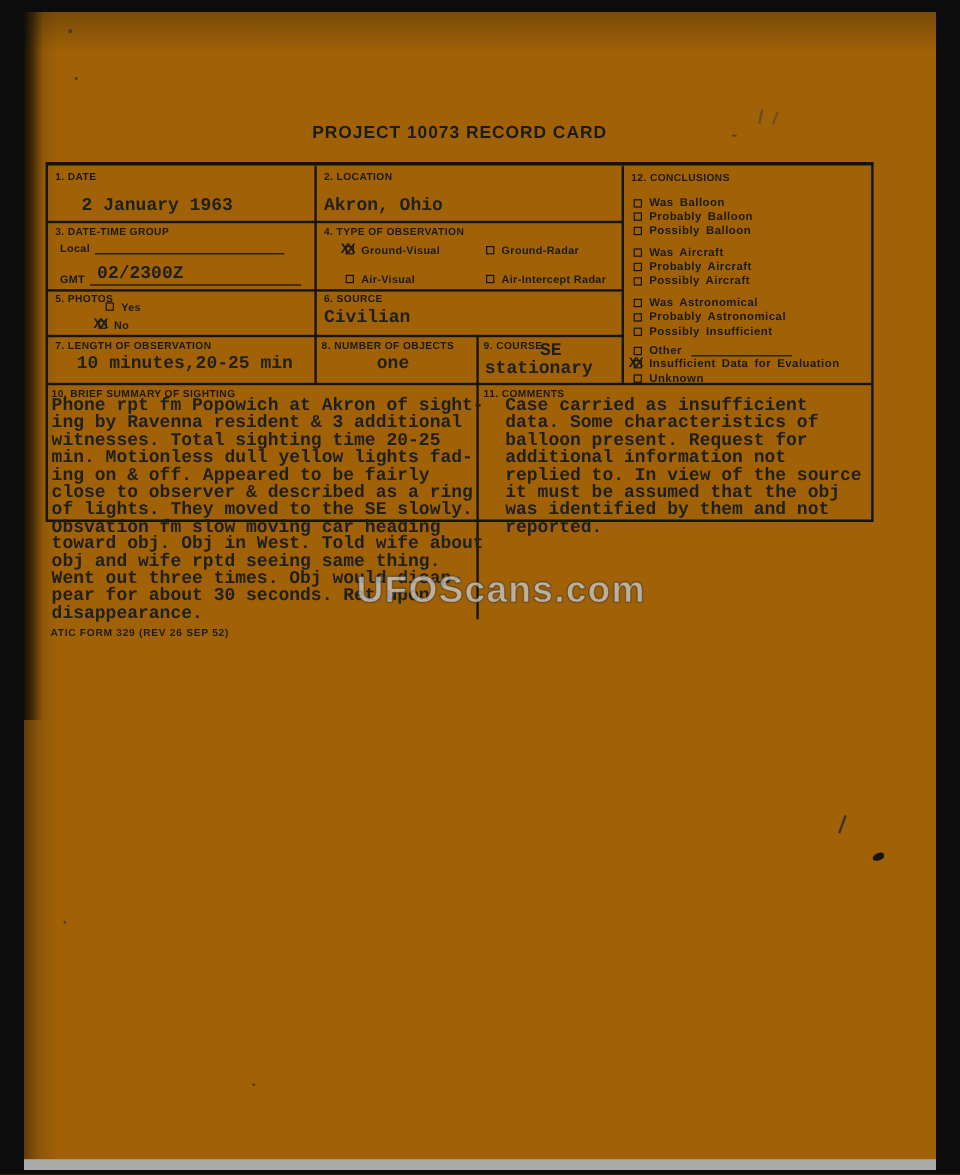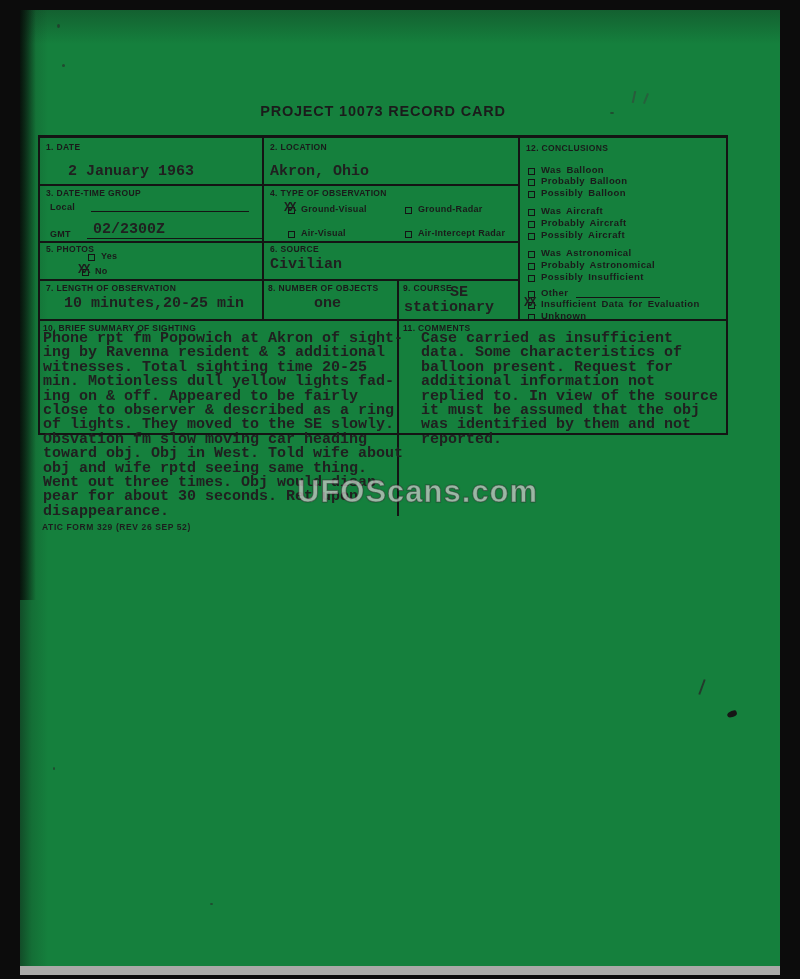--- a/index.html
+++ b/index.html
@@ -1,44 +1,44 @@
 <!DOCTYPE html>
 <html><head>
 <meta charset="utf-8">
 <style>
   *{margin:0;padding:0;box-sizing:border-box}
   html,body{width:800px;height:979px;overflow:hidden}
   body{background:#0c0c0c;position:relative;font-family:"Liberation Sans",sans-serif}
-  .paper{position:absolute;left:20px;top:10px;width:760px;height:965px;background:#15803d}
+  .paper{position:absolute;left:20px;top:10px;width:760px;height:965px;background:#a16207}
   .paper::before{content:"";position:absolute;inset:0;pointer-events:none;background:
     linear-gradient(to right, rgba(15,15,15,.45), rgba(15,15,15,.15) 12px, rgba(15,15,15,0) 28px),
     linear-gradient(to bottom, rgba(15,15,15,.28), rgba(15,15,15,0) 34px)}
   .paper::after{content:"";position:absolute;left:0;right:0;bottom:0;height:9px;background:#aaaaa8}
   .left-shade{position:absolute;left:0;top:0;width:16px;height:590px;
     background:linear-gradient(to right, rgba(5,5,5,.8), rgba(5,5,5,0));}
   .title{position:absolute;left:38px;top:103px;width:690px;text-align:center;
     font-weight:700;font-size:14.5px;letter-spacing:.8px;color:#1b1b1b}
   
   .card{position:absolute;left:38px;top:135px;width:690px;height:300px;
     border:2px solid #141414;border-top-width:3px}
   .vline,.hline{position:absolute;background:#141414}
   .vline{width:2px}.hline{height:2px}
   .flabel{position:absolute;font-weight:700;font-size:8.5px;letter-spacing:.35px;color:#1a1a1a;white-space:nowrap}
   .entry{font-family:"Liberation Mono",monospace;font-weight:700;color:#202020;white-space:nowrap}
   .big{position:absolute;font-size:15px}
   .block{position:absolute;font-family:"Liberation Mono",monospace;font-weight:700;color:#202020;
     font-size:15px;line-height:14.4px;white-space:pre}
-  .opt{position:absolute;display:flex;align-items:flex-end;gap:6px;height:11px;white-space:nowrap}
+  .opt{position:absolute;display:flex;align-items:center;gap:6px;height:11px;white-space:nowrap}
   .cb{width:7px;height:7px;border:1.5px solid #141414;flex:none;background:transparent}
   .olabel{font-weight:700;font-size:9px;letter-spacing:.3px;color:#1a1a1a}
   .clabel{font-weight:700;font-size:9.5px;letter-spacing:.4px;word-spacing:2px;color:#1a1a1a}
   .xx{position:absolute;left:-4px;top:-2px;font-family:"Liberation Mono",monospace;
     font-weight:700;font-size:12px;letter-spacing:-2px;color:#1d1d1d}
   .u-row{position:absolute;display:flex;align-items:flex-end}
-  .u-line{display:inline-block;border-bottom:1.5px solid #141414;margin-left:16px}
+  .u-line{display:inline-block;border-bottom:1.5px solid #141414;margin-left:4px}
   .o-line{display:inline-block;width:84px;height:8px;border-bottom:1.3px solid #141414;margin-left:2px}
   .formnote{position:absolute;left:42px;top:522px;font-weight:700;font-size:8.5px;
     letter-spacing:.6px;color:#1d1d1d}
   .watermark{position:absolute;left:297px;top:474px;font-weight:700;font-size:31px;letter-spacing:1px;
     color:rgba(236,236,234,.62);-webkit-text-stroke:1px rgba(45,45,45,.5);
     text-shadow:0 0 2px rgba(40,40,40,.35)}
   
   .blob{position:absolute;left:727px;top:711px;width:10px;height:6px;background:#161616;
     border-radius:60% 40% 50% 50%;transform:rotate(-18deg)}
   .slash{position:absolute;left:701px;top:679px;width:2px;height:16px;background:rgba(40,40,40,.8);

